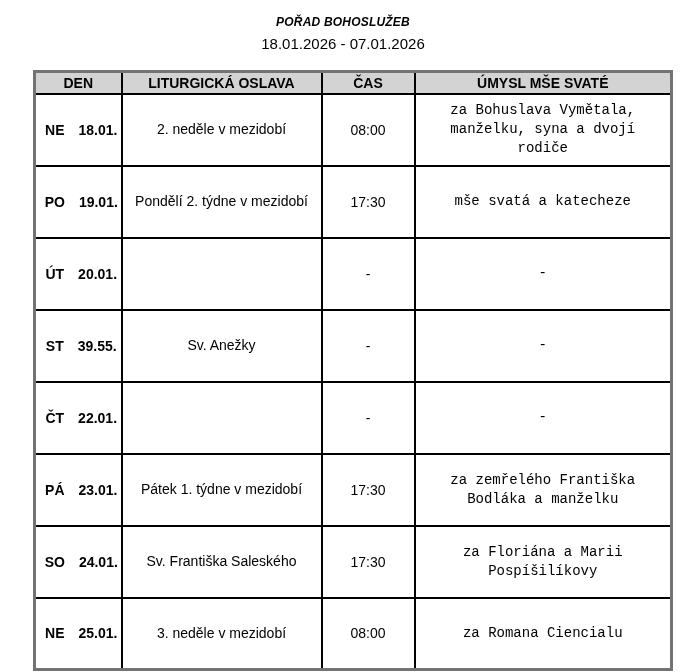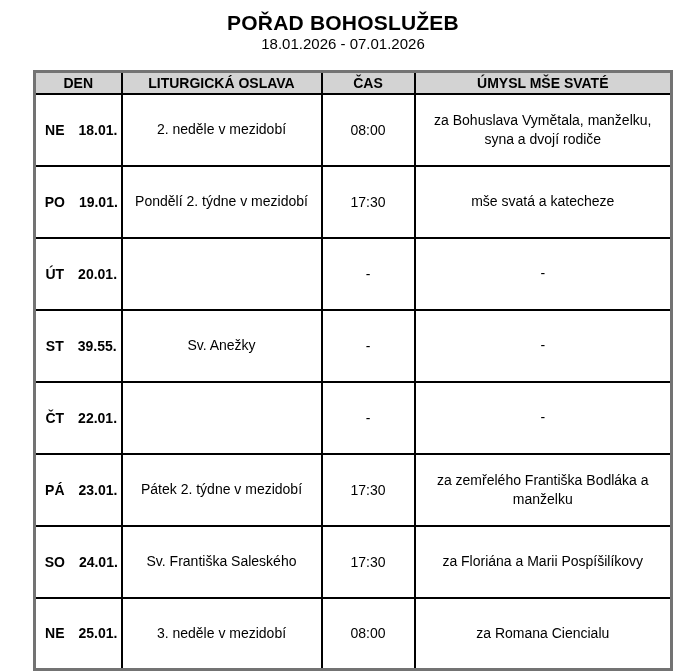--- a/index.html
+++ b/index.html
@@ -11,23 +11,24 @@
     font-family: "Liberation Sans", sans-serif;
     color: #000000;
     -webkit-font-smoothing: antialiased;
   }
   .doc-header {
     text-align: center;
     padding-top: 12px;
   }
   .doc-title {
     font-weight: bold;
-    font-size: 21px;
+    font-size: 12px;
     line-height: 21px;
     letter-spacing: 0.2px;
+    font-style: italic;
   }
   .doc-daterange {
     font-size: 15px;
     line-height: 21px;
   }
   table.schedule {
     border-collapse: collapse;
     table-layout: fixed;
     margin: 16px 0 0 33px;
     width: 637px;
@@ -71,20 +72,21 @@
   td.celebration-cell {
     padding: 0 9px;
     line-height: 19px;
   }
   td.time-cell {
     padding: 7px 2px;
   }
   td.intention-cell {
     padding: 0 6px;
     line-height: 19px;
+    font-family: Liberation Mono, monospace;
   }
 </style>
 </head>
 <body>
 
 <div class="doc-header">
   <div class="doc-title">POŘAD BOHOSLUŽEB</div>
   <div class="doc-daterange">18.01.2026 - 07.01.2026</div>
 </div>
 
@@ -141,21 +143,21 @@
         <span class="day-abbr">ČT</span><span class="day-date">22.01.</span>
       </td>
       <td class="celebration-cell"></td>
       <td class="time-cell">-</td>
       <td class="intention-cell">-</td>
     </tr>
     <tr>
       <td class="day-cell">
         <span class="day-abbr">PÁ</span><span class="day-date">23.01.</span>
       </td>
-      <td class="celebration-cell">Pátek 2. týdne v mezidobí</td>
+      <td class="celebration-cell">Pátek 1. týdne v mezidobí</td>
       <td class="time-cell">17:30</td>
       <td class="intention-cell">za zemřelého Františka Bodláka a manželku</td>
     </tr>
     <tr>
       <td class="day-cell">
         <span class="day-abbr">SO</span><span class="day-date">24.01.</span>
       </td>
       <td class="celebration-cell">Sv. Františka Saleského</td>
       <td class="time-cell">17:30</td>
       <td class="intention-cell">za Floriána a Marii Pospíšilíkovy</td>

